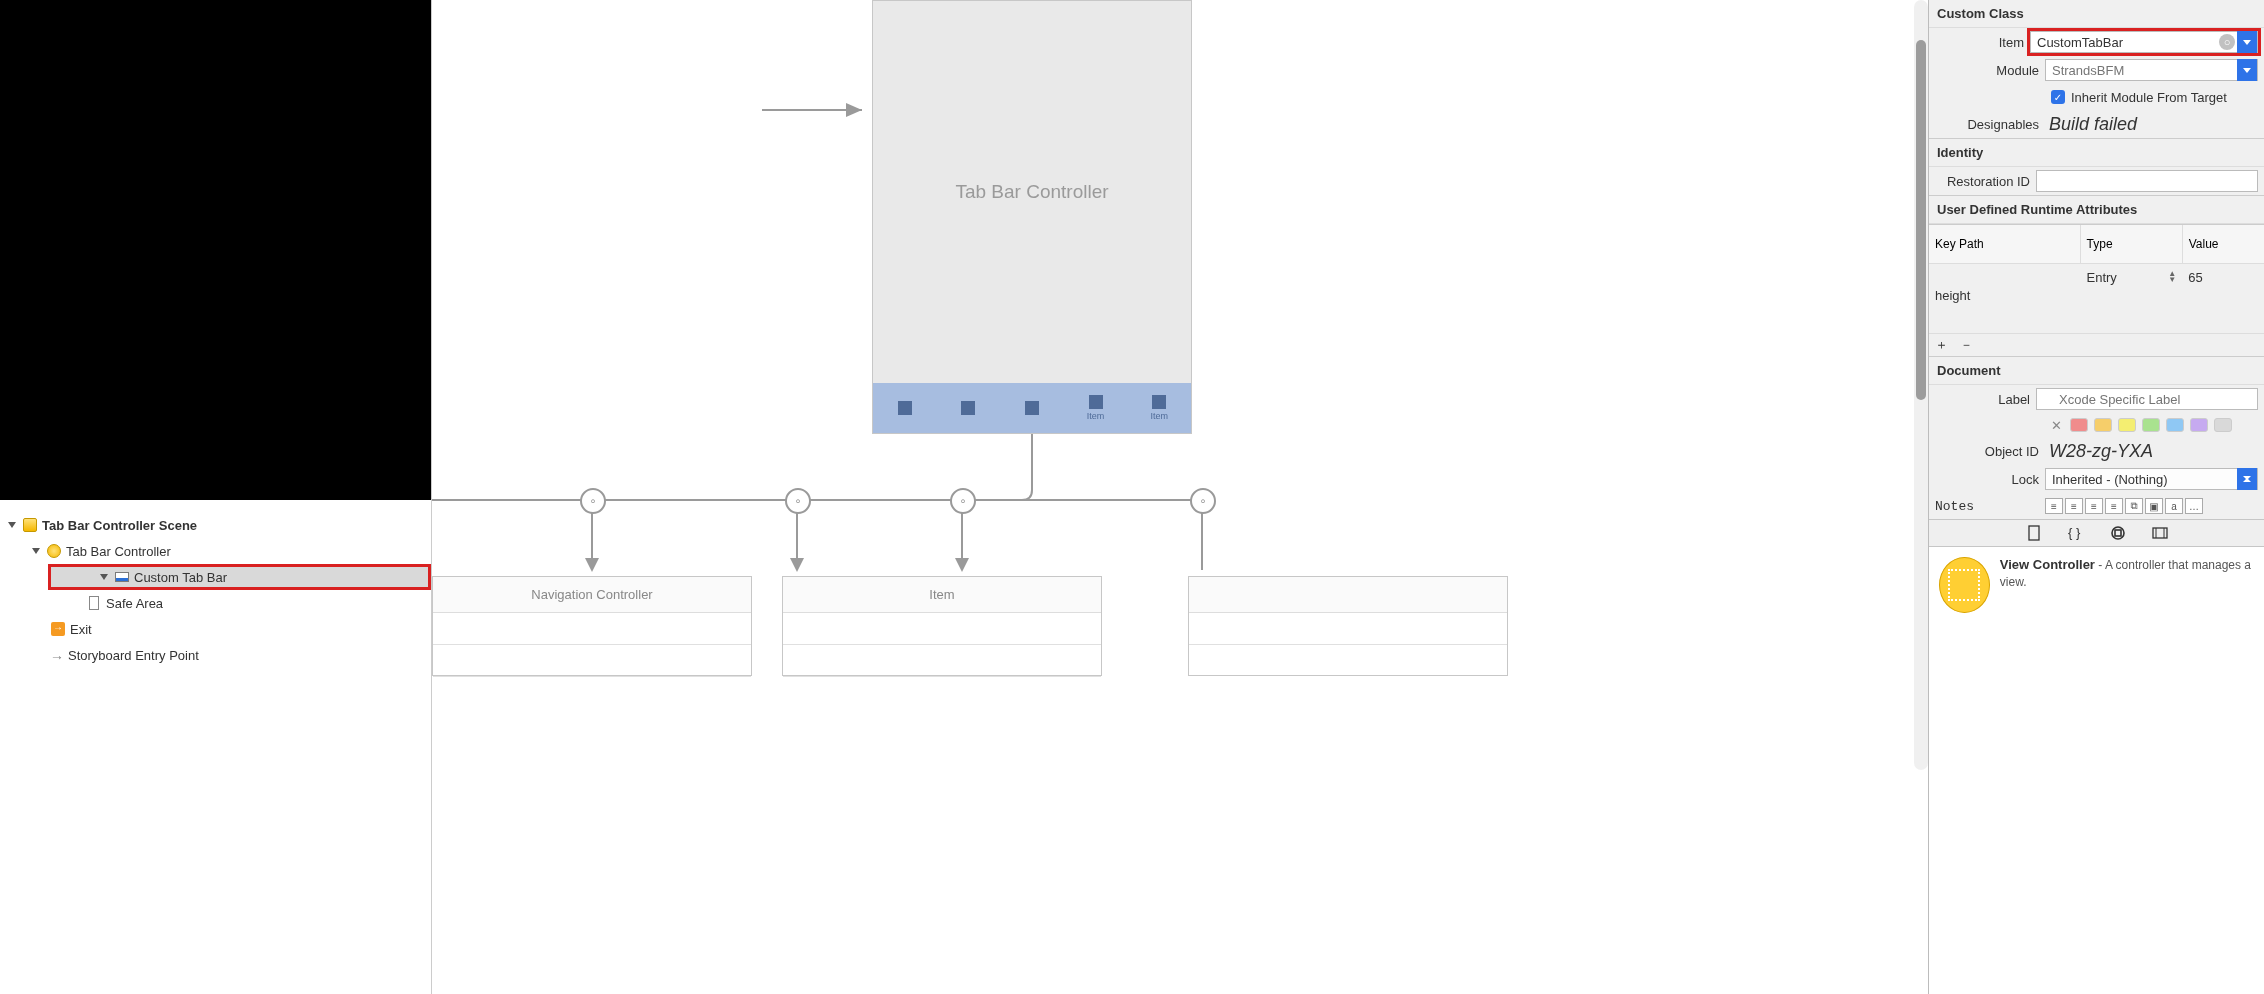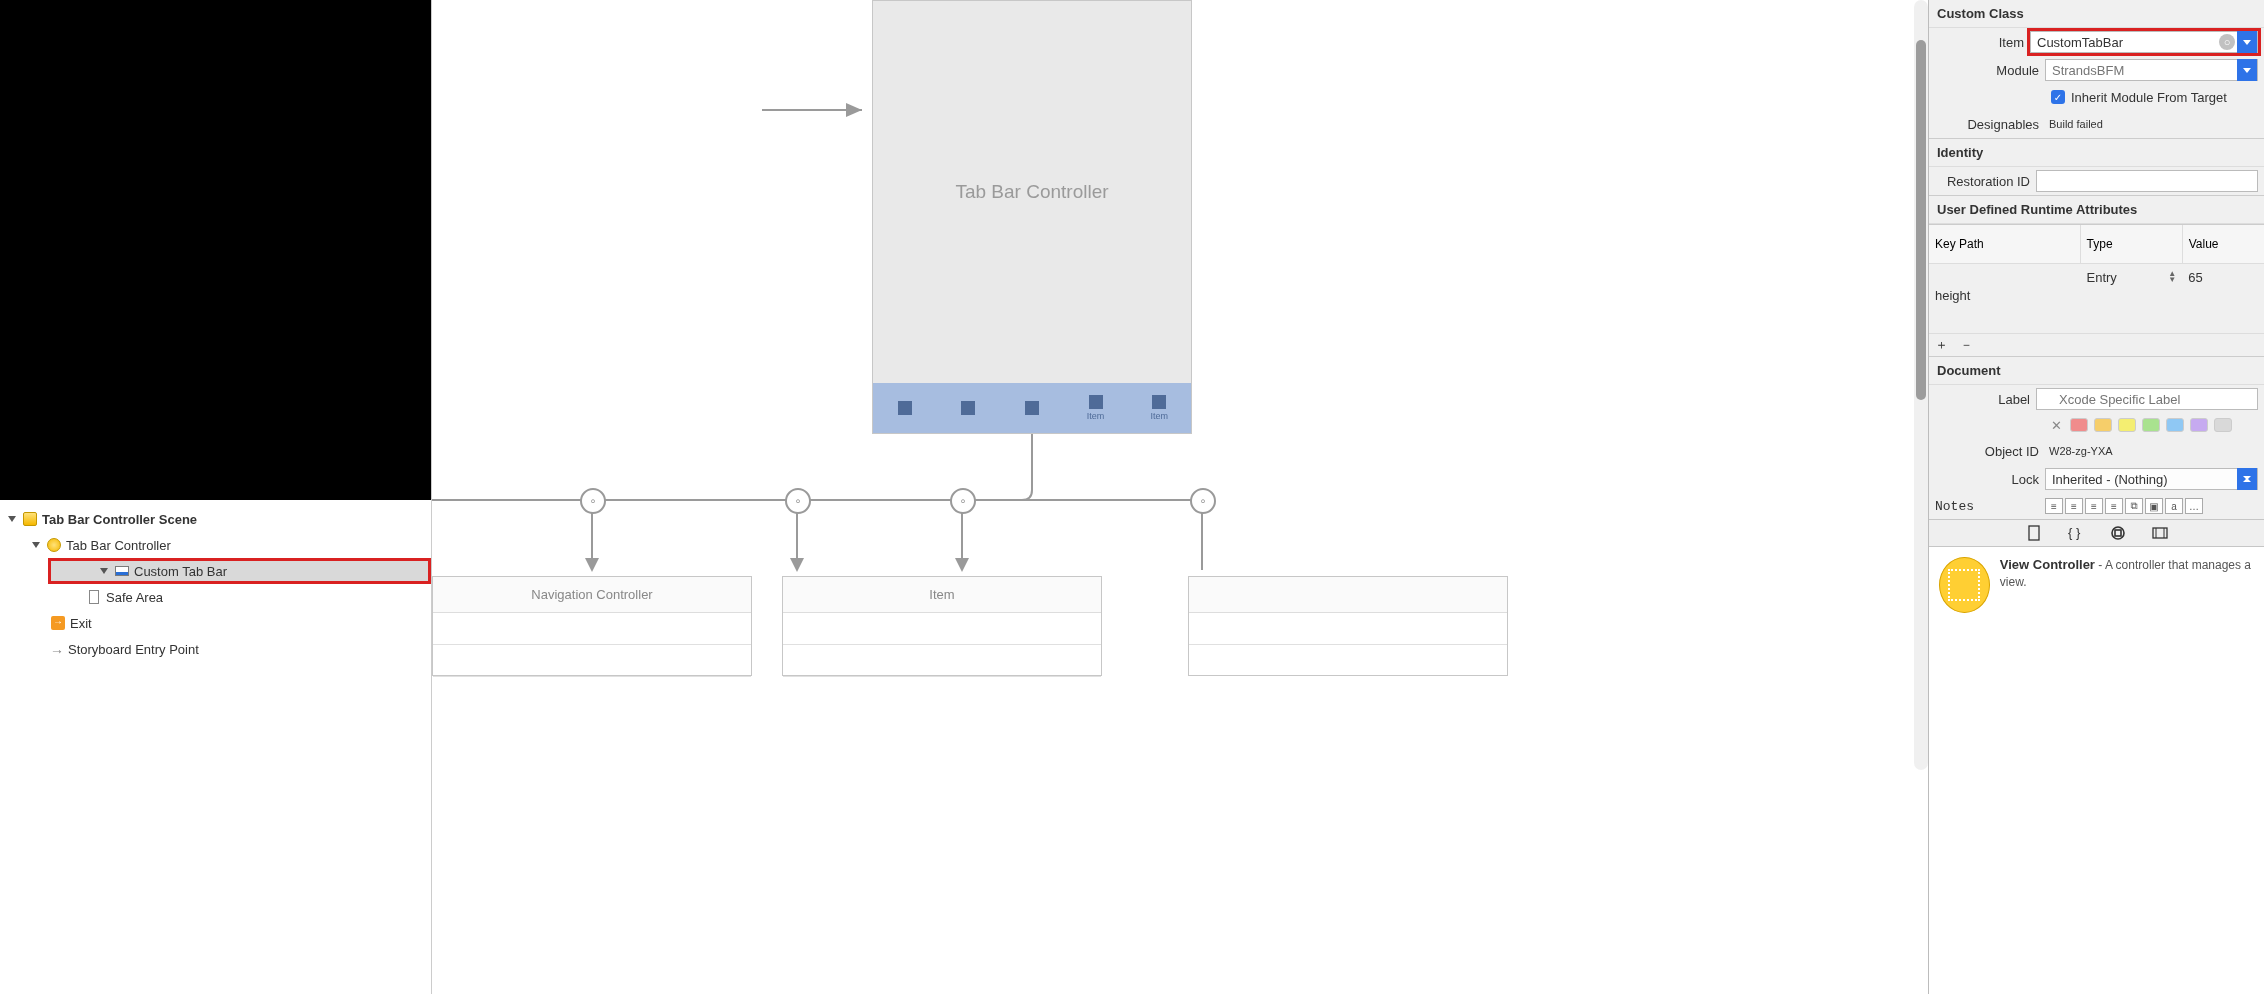--- a/index.html
+++ b/index.html
@@ -2,21 +2,21 @@
 <html><head>
 <meta charset="utf-8">
 <style>
   * { box-sizing: border-box; margin: 0; padding: 0; font-family: -apple-system, "Helvetica Neue", Arial, sans-serif; font-size: 13px; color: #333; }
   body { width: 2264px; height: 994px; background: #fff; overflow: hidden; }
   .root { display: flex; width: 100%; height: 100%; }
 
   
   .left-panel { width: 432px; height: 100%; border-right: 1px solid #ccc; display: flex; flex-direction: column; }
   .preview-box { background: #000; height: 500px; }
-  .scene-tree { flex: 1; padding-top: 6px; font-size: 13px; }
+  .scene-tree { flex: 1; padding-top: 12px; font-size: 13px; }
   .tree-row { display: flex; align-items: center; height: 26px; padding-left: 6px; gap: 4px; white-space: nowrap; }
   .tree-row.selected { background: #d9d9d9; margin-left: 48px; }
   .tree-row.highlight { outline: 3px solid #d92121; outline-offset: -3px; }
   .tree-indent { display: inline-block; }
   .disclosure { width: 12px; height: 12px; display:inline-block; }
   .disclosure svg { width:12px; height:12px; }
   .tree-icon { width:16px; height:16px; display:inline-flex; align-items:center; justify-content:center; }
   .tree-label { font-size: 13px; }
   .bold { font-weight: 600; }
 
@@ -62,21 +62,21 @@
   .form-input.ph { color:#9d9d9d; }
   .dd-btn { width:20px; height:22px; background:#2e73e8; display:inline-flex; align-items:center; justify-content:center; }
   .dd-btn svg{width:10px;height:10px;}
   .clear-circle{ width:16px; height:16px; border-radius:50%; background:#c1c1c1; color:#fff; font-size:11px; display:inline-flex; align-items:center; justify-content:center; margin-right:2px;}
   .field-wrap { display:flex; align-items:center; flex:1; border:1px solid #bbb; background:#fff; height:22px;}
   .field-wrap.highlight { outline: 3px solid #d92121; outline-offset: 0px; }
   .field-wrap input{ border:none; outline:none; flex:1; padding:0 6px; height:20px; font-size:13px; }
 
   .checkbox-row{ display:flex; align-items:center; height:26px; padding-left:122px; gap:6px;}
   .chk { width:14px; height:14px; background:#2e73e8; border-radius:3px; display:inline-flex; align-items:center; justify-content:center; color:#fff; font-size:10px;}
-  .static-val{ padding-left:4px; font-size:11px;}
+  .static-val{ padding-left:4px; font-size:18px;font-style:italic;}
 
   .rt-table{ border-top:1px solid #ccc;}
   .rt-headers{ display:flex; background:#f6f6f6; border-bottom:1px solid #ddd;}
   .rt-h{ padding:12px 6px; font-size:12px; color:#000000; border-right:1px solid #ddd;}
   .rt-h.kp{flex:1.4;} .rt-h.ty{flex:0.9;} .rt-h.va{flex:0.7; border-right:none;}
   .rt-row{ display:flex; height:26px; align-items:center;}
   .rt-c{ padding:0 6px; font-size:13px;}
   .rt-c.kp{flex:1.4;margin-top:36px;} .rt-c.ty{flex:0.9; display:flex; align-items:center; justify-content:space-between;} .rt-c.va{flex:0.7;}
   .rt-blank{ height:44px; border-bottom:1px solid #ddd;}
   .add-remove{ display:flex; gap:12px; padding:2px 6px; border-bottom:1px solid #ccc; font-size:16px; color:#444;}

